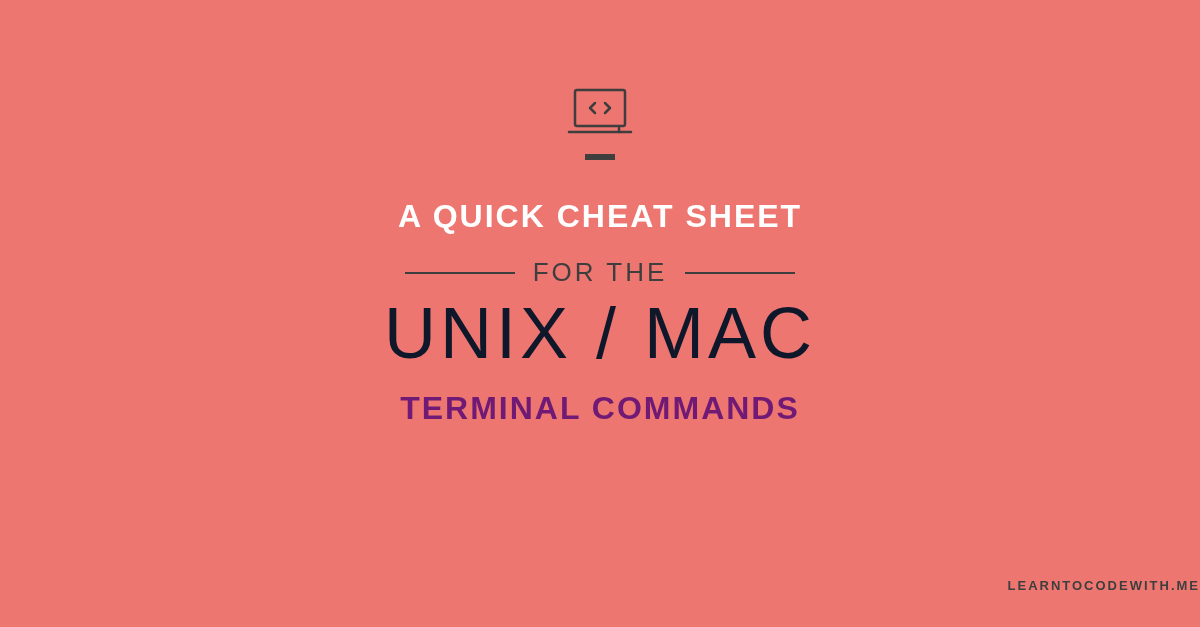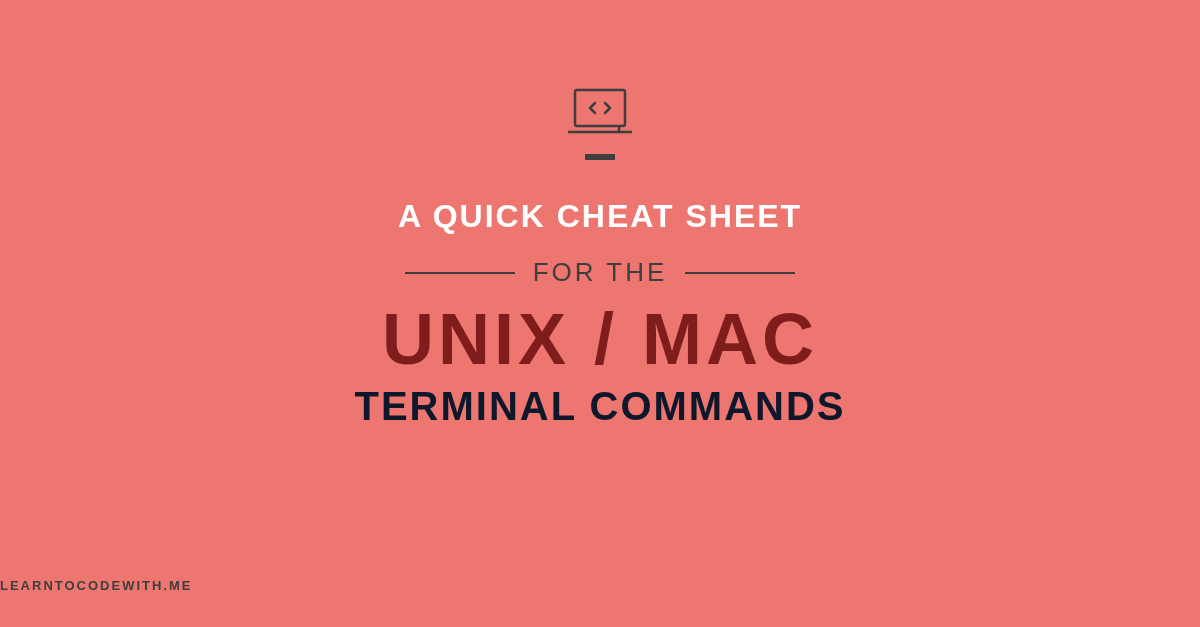--- a/index.html
+++ b/index.html
@@ -48,39 +48,39 @@
     background: #3e3e3e;
   }
   .for-the {
     color: #3e3e3e;
     font-size: 26px;
     font-weight: 400;
     letter-spacing: 3px;
     text-align: center;
   }
   .title-2 {
-    margin-top: 10px;
-    color: #7f1d1d;
+    margin-top: 4px;
+    color: #0f172a;
     font-size: 72px;
-    font-weight: 700;
+    font-weight: 400;
     letter-spacing: 4px;
   }
   .title-3 {
-    margin-top: 4px;
-    color: #0f172a;
-    font-size: 40px;
+    margin-top: 16px;
+    color: #701a75;
+    font-size: 32px;
     font-weight: 700;
     letter-spacing: 2px;
   }
   .brand {
     position: absolute;
     bottom: 34px;
     left: 0;
     right: 0;
-    text-align: left;
+    text-align: right;
     color: #3e3e3e;
     font-size: 13px;
     font-weight: 600;
     letter-spacing: 2px;
   }
 </style>
 </head>
 <body>
 
 <div class="icon-wrap">

